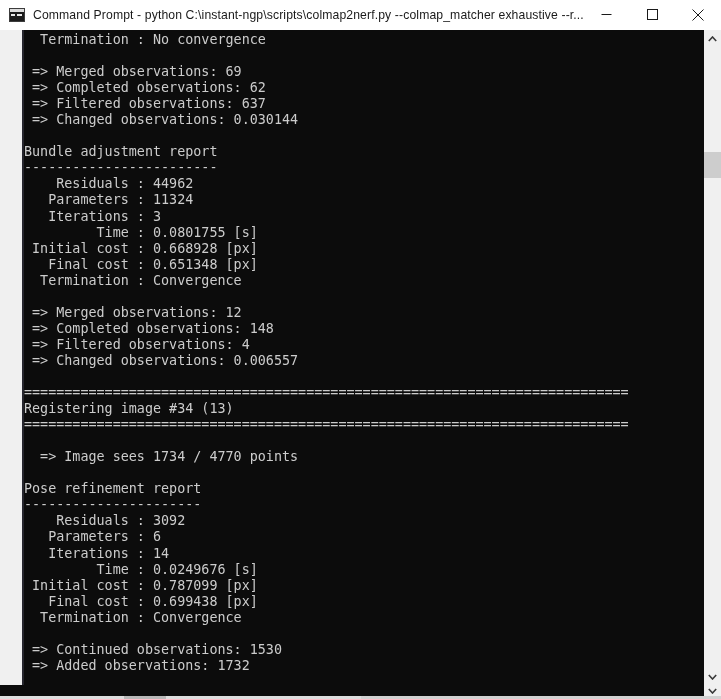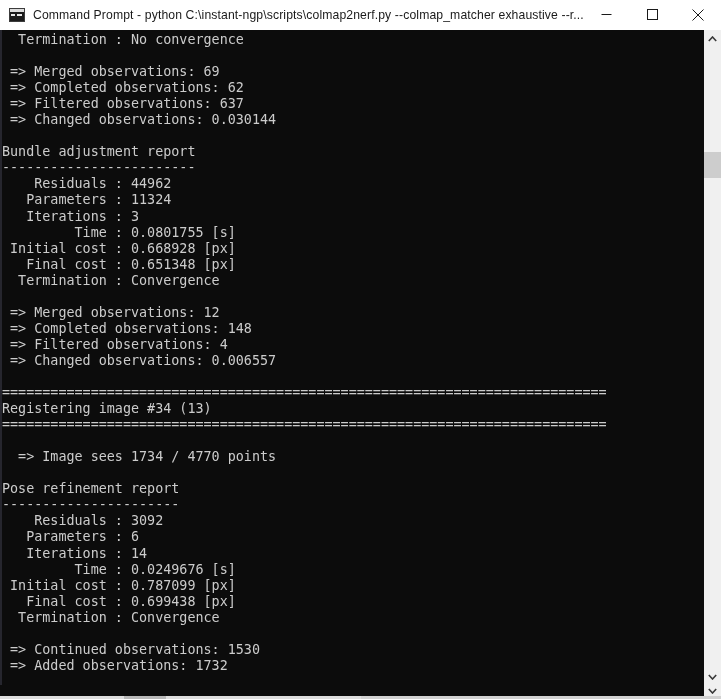--- a/index.html
+++ b/index.html
@@ -96,20 +96,21 @@
 
   
   #console-area {
     flex: 1 1 auto;
     position: relative;
     background: #0c0c0c;
     display: flex;
     flex-direction: row;
     overflow: hidden;
     border-left: 2px solid #26262e;
+    margin-left: 22px;
   }
   #console-text {
     flex: 1 1 auto;
     position: relative;
     overflow: hidden;
     padding: 0;
     background: #0c0c0c;
   }
   #console-lines {
     position: absolute;

